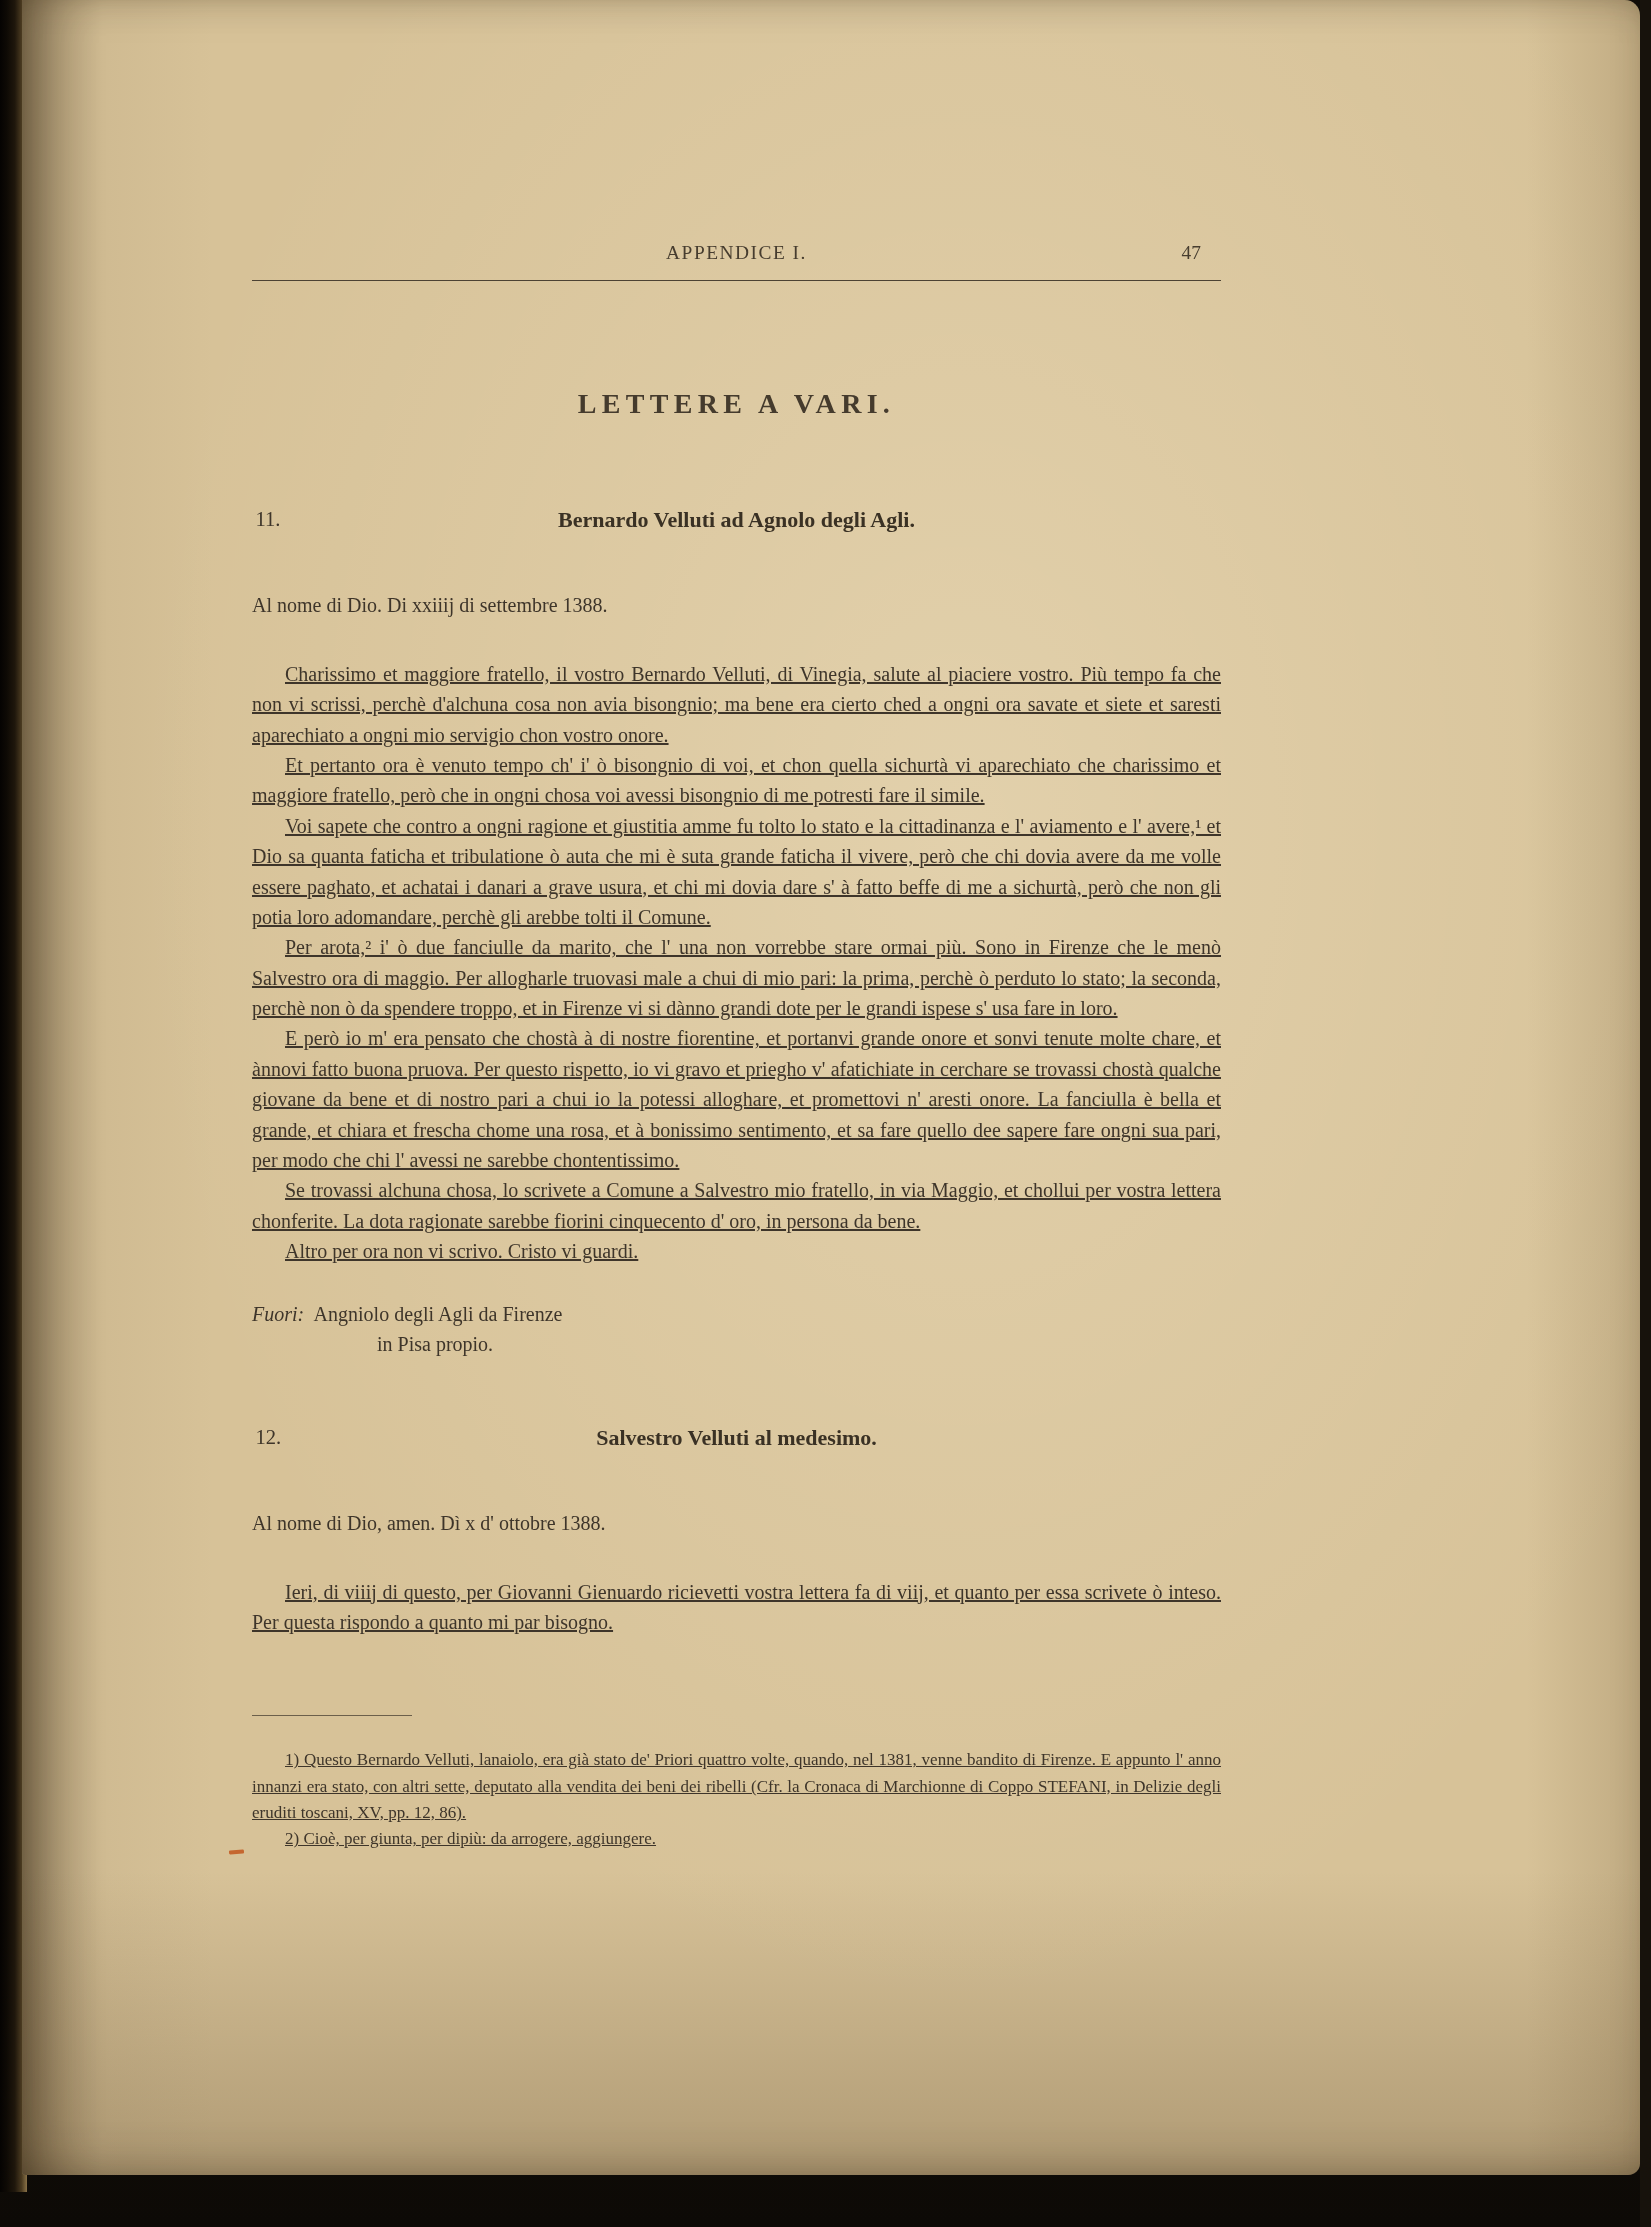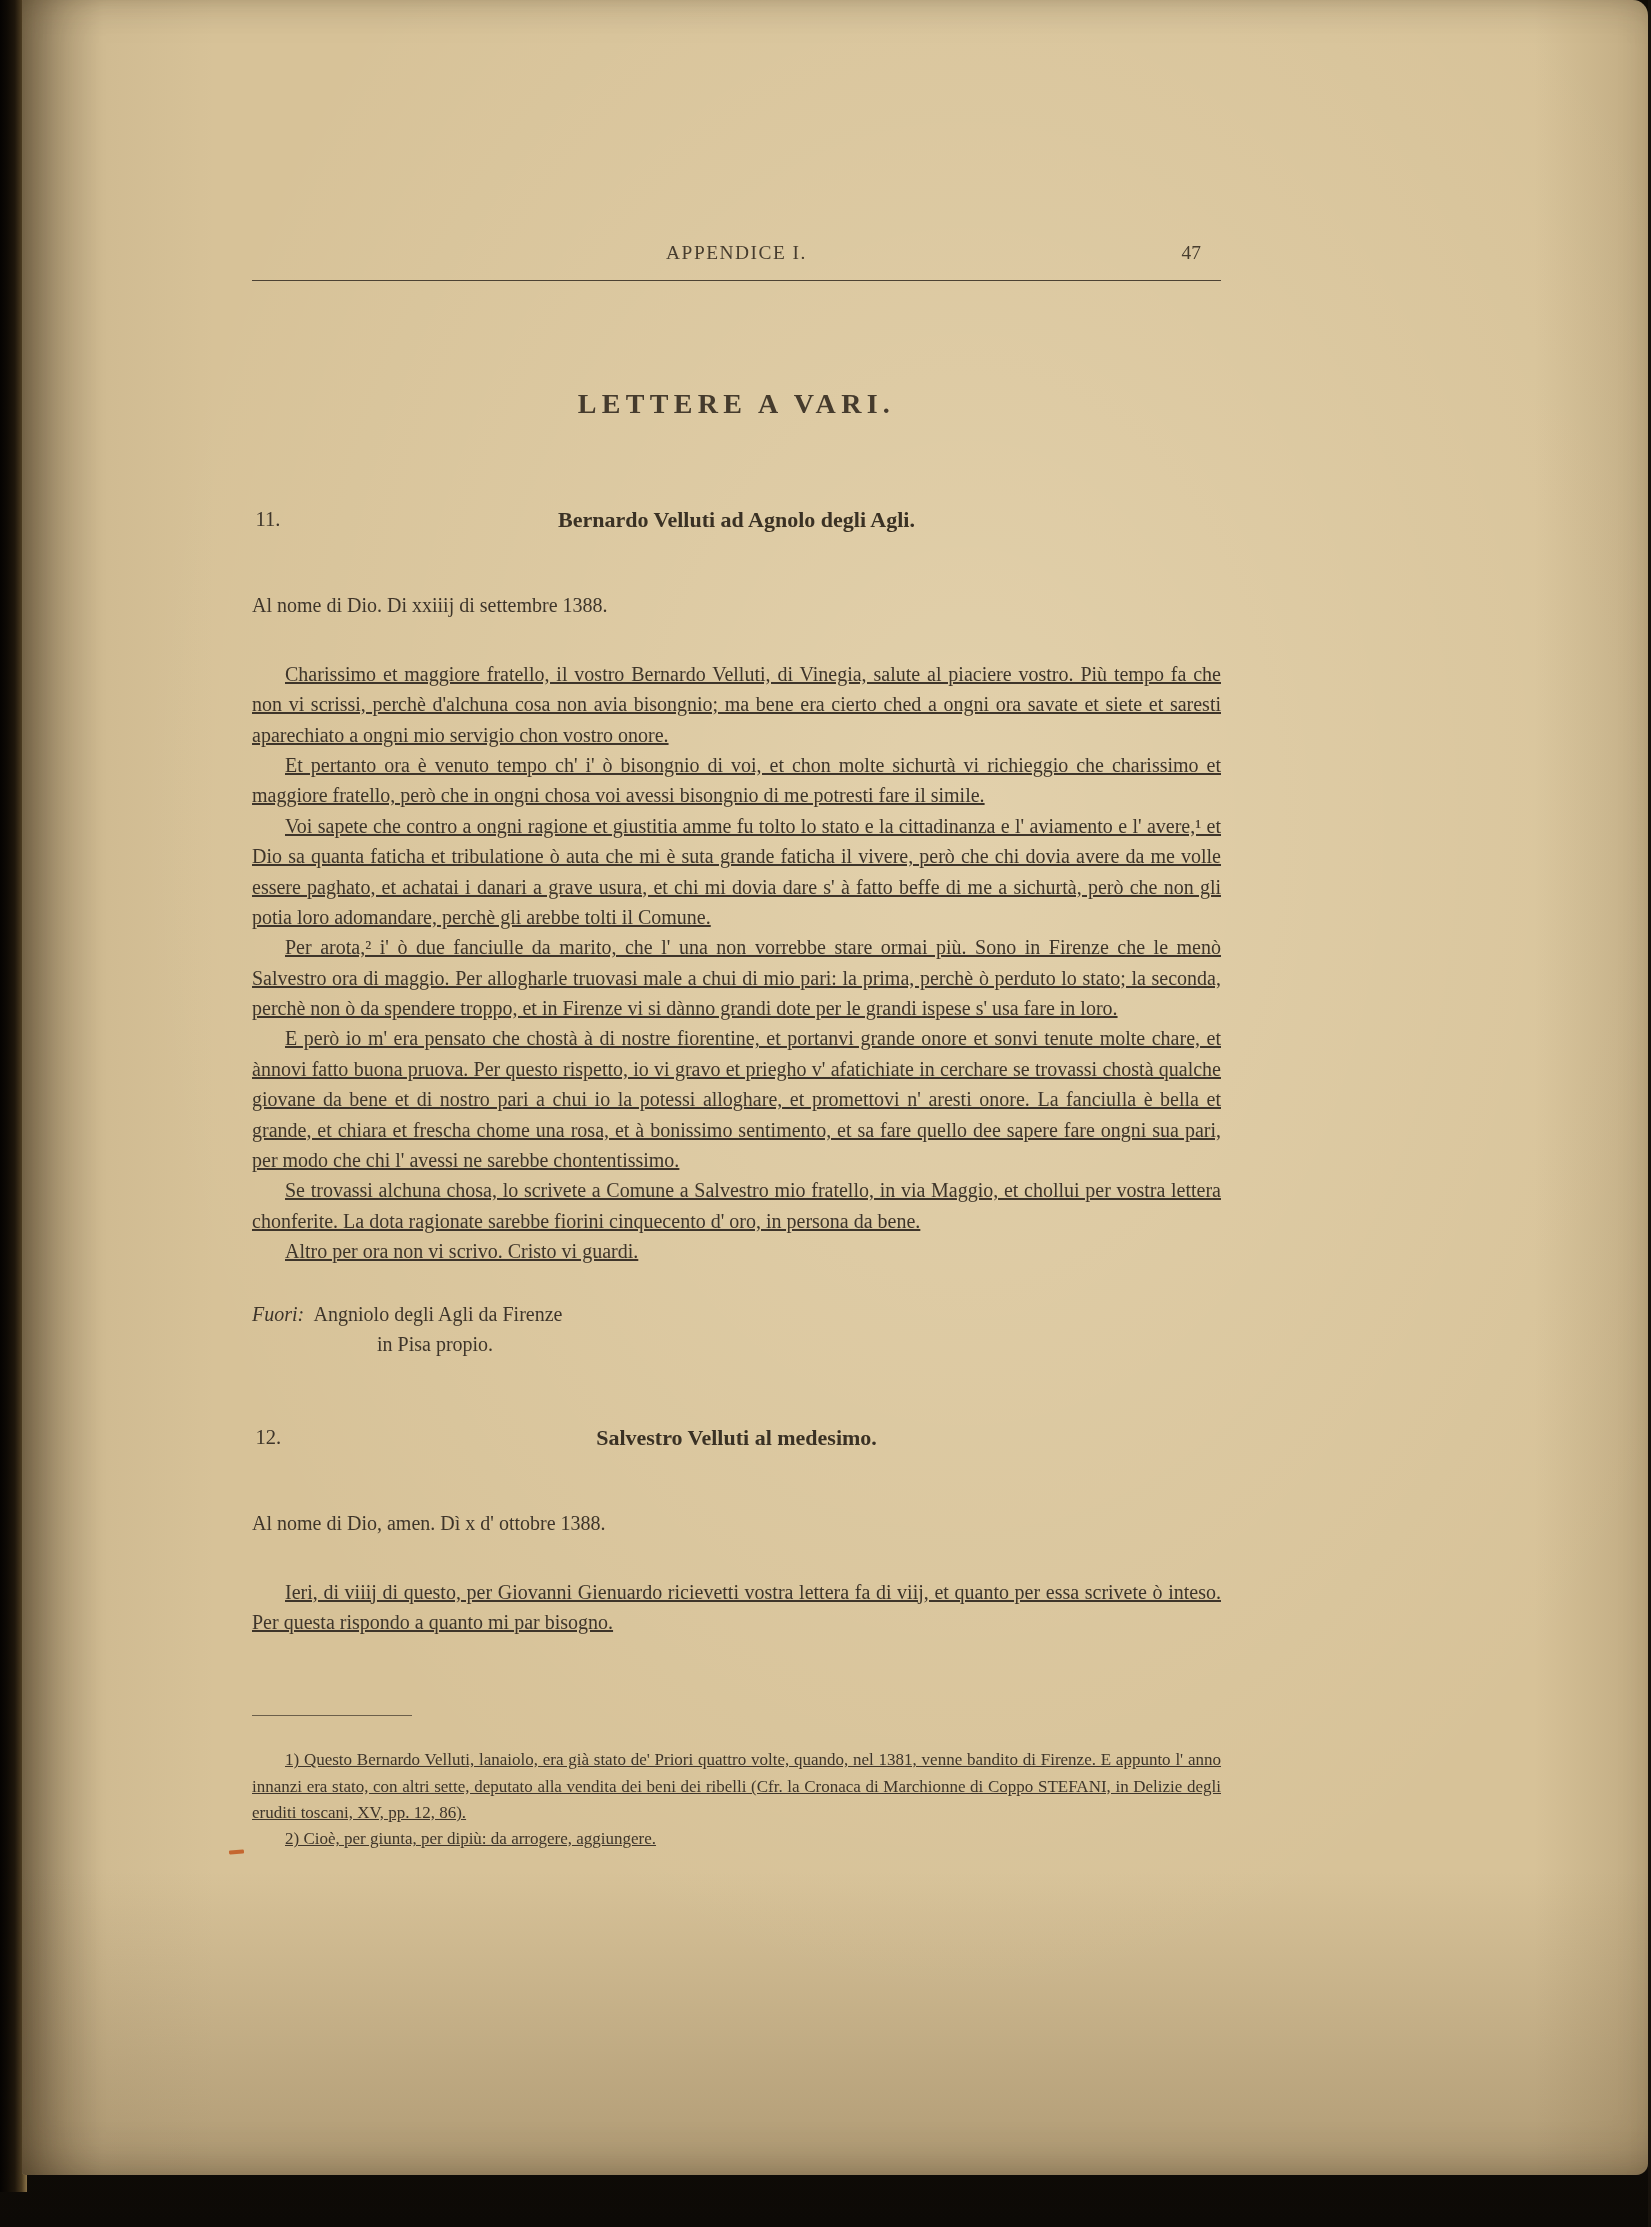--- a/index.html
+++ b/index.html
@@ -7,21 +7,20 @@
     padding: 0;
     background: #17120c;
   }
   .scene {
     position: relative;
     width: 1640px;
     height: 2227px;
     background: linear-gradient(180deg, #100c07 0%, #1a140c 55%, #0d0a06 100%);
     overflow: hidden;
     font-family: "Liberation Serif", "DejaVu Serif", serif;
-    padding-left: 8px;
   }
   
   .spine {
     position: absolute;
     left: 0; top: 0; bottom: 35px;
     width: 27px;
     background: linear-gradient(90deg,
       #050302 0%, #0e0a05 25%, #1f170c 55%, #4a3a20 80%, #8a7248 100%);
     z-index: 1;
   }
@@ -176,21 +175,21 @@
       <section>
         <div class="letter-head">
           <span class="letter-num">11.</span>
           <h2 class="letter-title">Bernardo Velluti ad Agnolo degli Agli.</h2>
         </div>
 
         <div class="dateline">Al nome di Dio. Di xxiiij di settembre 1388.</div>
 
         <div class="letter-body">
           <p>Charissimo et maggiore fratello, il vostro Bernardo Velluti, di Vinegia, salute al piaciere vostro. Più tempo fa che non vi scrissi, perchè d'alchuna cosa non avia bisongnio; ma bene era cierto ched a ongni ora savate et siete et saresti aparechiato a ongni mio servigio chon vostro onore.</p>
-          <p>Et pertanto ora è venuto tempo ch' i' ò bisongnio di voi, et chon molte sichurtà vi richieggio che charissimo et maggiore fratello, però che in ongni chosa voi avessi bisongnio di me potresti fare il simile.</p>
+          <p>Et pertanto ora è venuto tempo ch' i' ò bisongnio di voi, et chon quella sichurtà vi aparechiato che charissimo et maggiore fratello, però che in ongni chosa voi avessi bisongnio di me potresti fare il simile.</p>
           <p>Voi sapete che contro a ongni ragione et giustitia amme fu tolto lo stato e la cittadinanza e l' aviamento e l' avere,¹ et Dio sa quanta faticha et tribulatione ò auta che mi è suta grande faticha il vivere, però che chi dovia avere da me volle essere paghato, et achatai i danari a grave usura, et chi mi dovia dare s' à fatto beffe di me a sichurtà, però che non gli potia loro adomandare, perchè gli arebbe tolti il Comune.</p>
           <p>Per arota,² i' ò due fanciulle da marito, che l' una non vorrebbe stare ormai più. Sono in Firenze che le menò Salvestro ora di maggio. Per allogharle truovasi male a chui di mio pari: la prima, perchè ò perduto lo stato; la seconda, perchè non ò da spendere troppo, et in Firenze vi si dànno grandi dote per le grandi ispese s' usa fare in loro.</p>
           <p>E però io m' era pensato che chostà à di nostre fiorentine, et portanvi grande onore et sonvi tenute molte chare, et ànnovi fatto buona pruova. Per questo rispetto, io vi gravo et priegho v' afatichiate in cerchare se trovassi chostà qualche giovane da bene et di nostro pari a chui io la potessi alloghare, et promettovi n' aresti onore. La fanciulla è bella et grande, et chiara et frescha chome una rosa, et à bonissimo sentimento, et sa fare quello dee sapere fare ongni sua pari, per modo che chi l' avessi ne sarebbe chontentissimo.</p>
           <p>Se trovassi alchuna chosa, lo scrivete a Comune a Salvestro mio fratello, in via Maggio, et chollui per vostra lettera chonferite. La dota ragionate sarebbe fiorini cinquecento d' oro, in persona da bene.</p>
           <p>Altro per ora non vi scrivo. Cristo vi guardi.</p>
         </div>
 
         <div class="address">
           <span class="fuori">Fuori:</span><span>Angniolo degli Agli da Firenze</span><br>
           <span class="addr-line2">in Pisa propio.</span>

